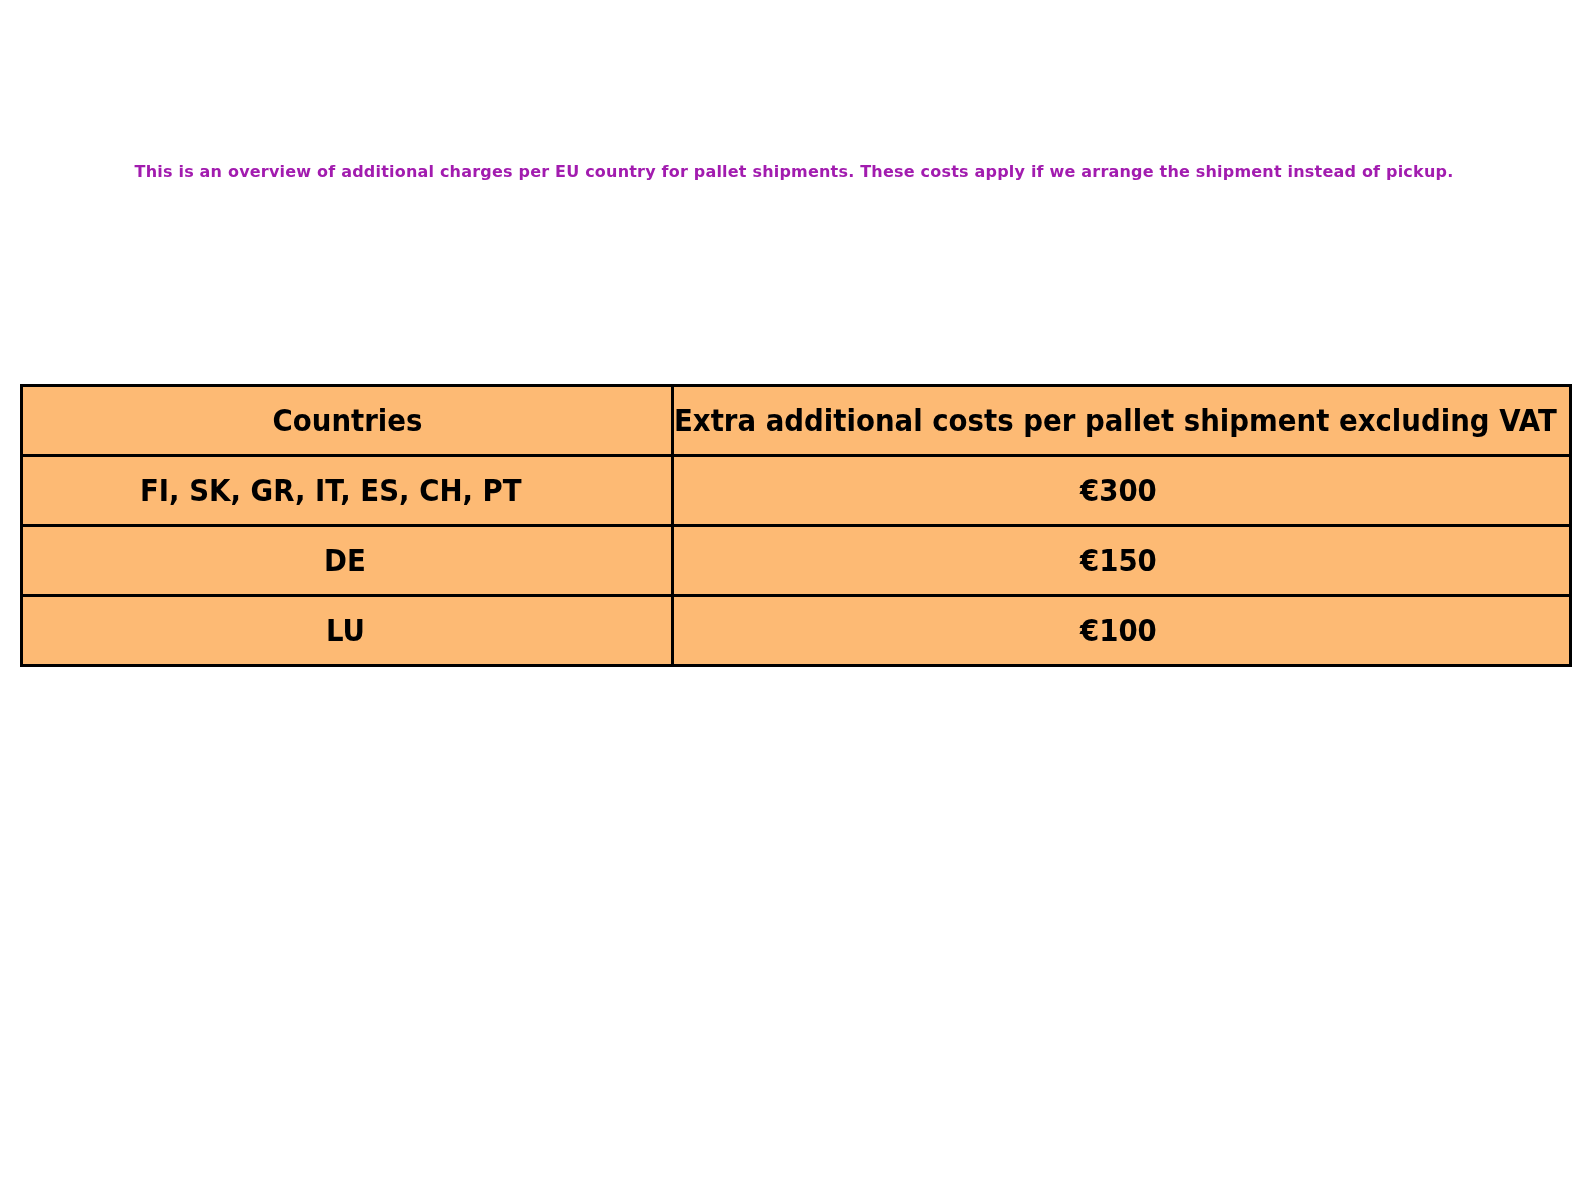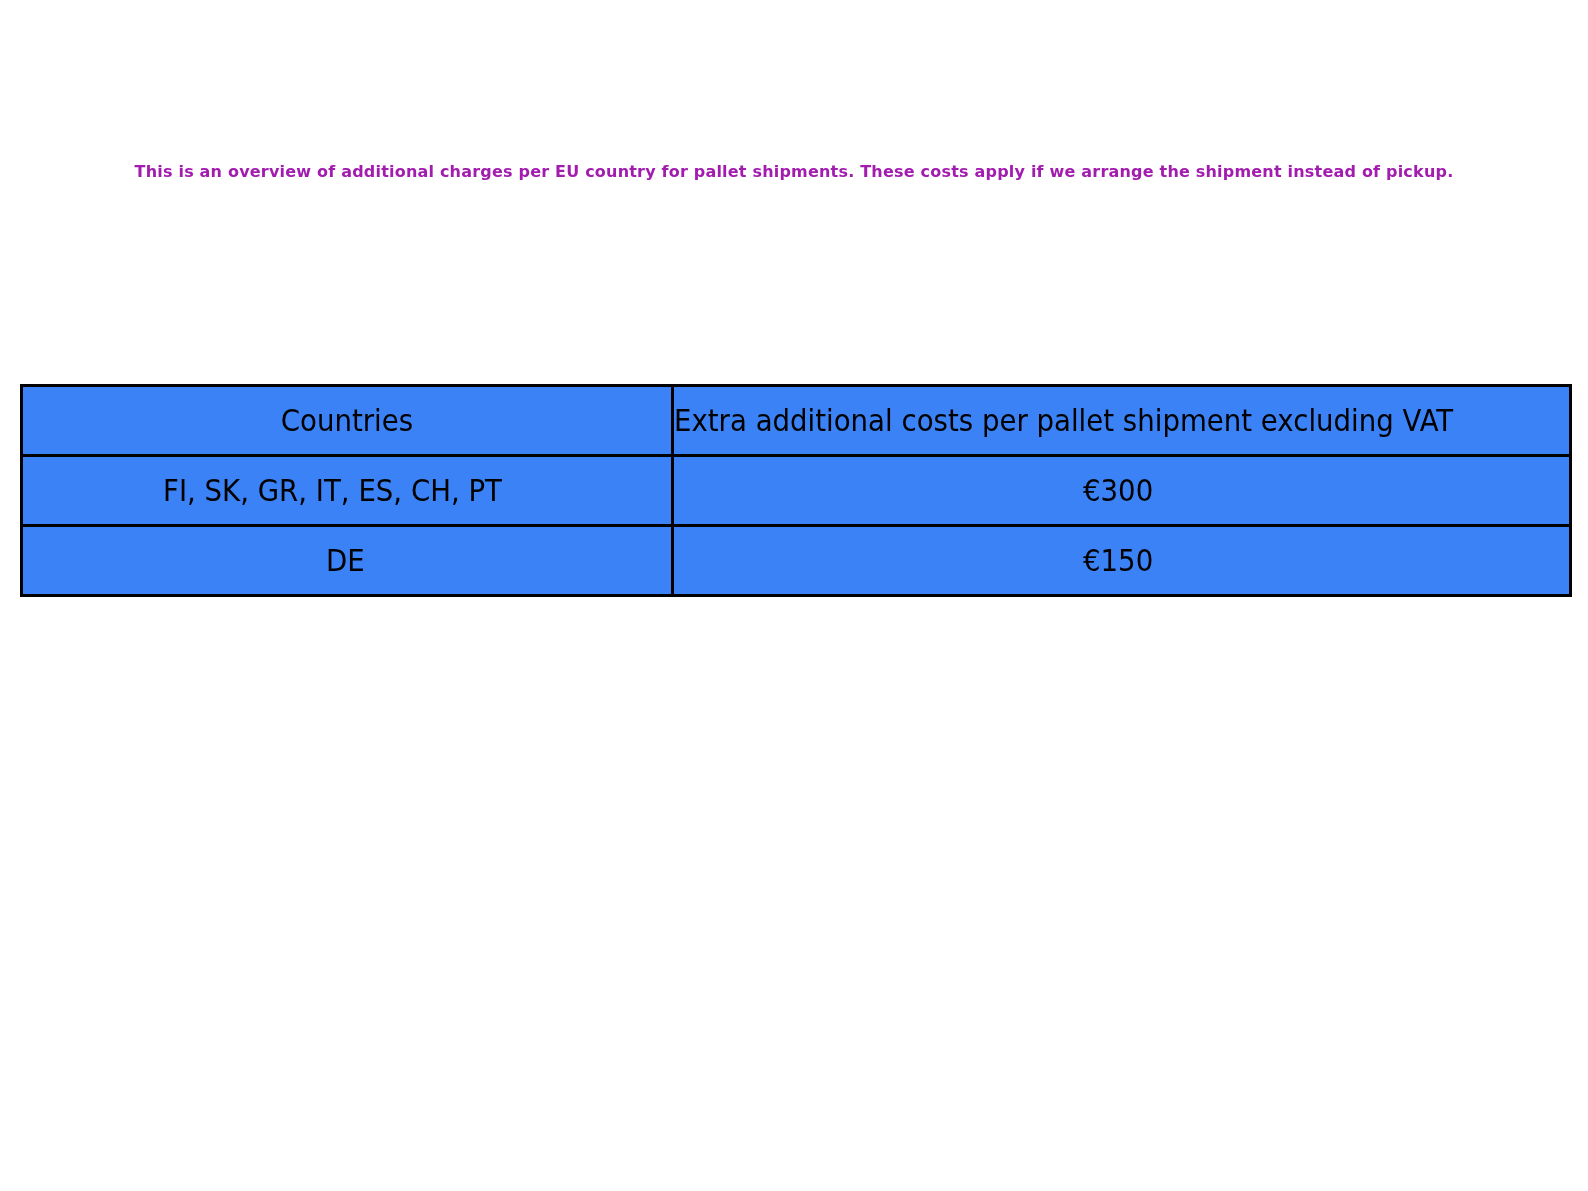--- a/index.html
+++ b/index.html
@@ -34,24 +34,24 @@
     border-collapse: collapse;
     table-layout: fixed;
   }
   col.c1 { width: 651px; }
   col.c2 { width: 898px; }
   .charges th, .charges td {
     border: 3px solid #000000;
     height: 67px;
     padding: 0;
     font-size: 30px;
-    font-weight: normal;
+    font-weight: bold;
     color: #000000;
     vertical-align: middle;
-    background: #3b82f6;
+    background: #fdba74;
     overflow: hidden;
   }
   
   .t {
     display: inline-block;
     transform: scaleX(0.92);
     transform-origin: 0 50%;
     white-space: nowrap;
   }
   .th-countries { text-align: center; }
@@ -92,16 +92,24 @@
         </td>
       </tr>
       <tr>
         <td class="td-countries">
           <span class="t">DE</span>
         </td>
         <td class="td-cost">
           <span class="t">€150</span>
         </td>
       </tr>
+      <tr>
+        <td class="td-countries">
+          <span class="t">LU</span>
+        </td>
+        <td class="td-cost">
+          <span class="t">€100</span>
+        </td>
+      </tr>
     </tbody>
   </table>
 
 </div>
 
 </body></html>

